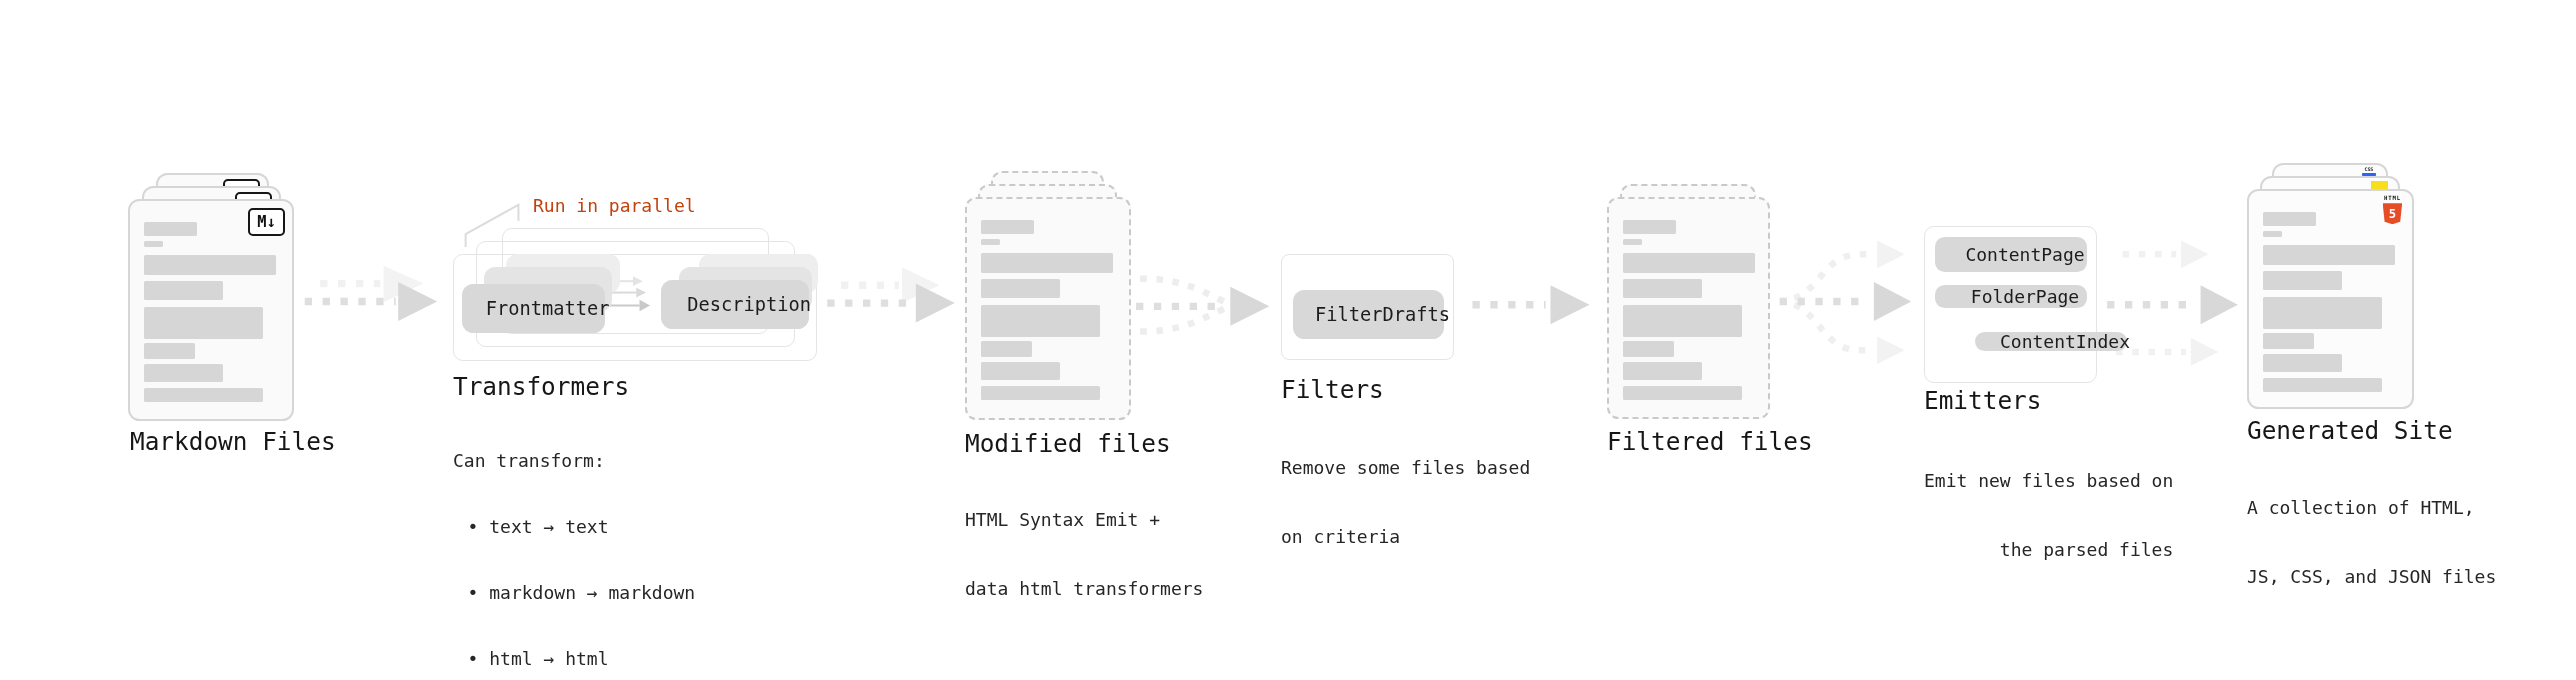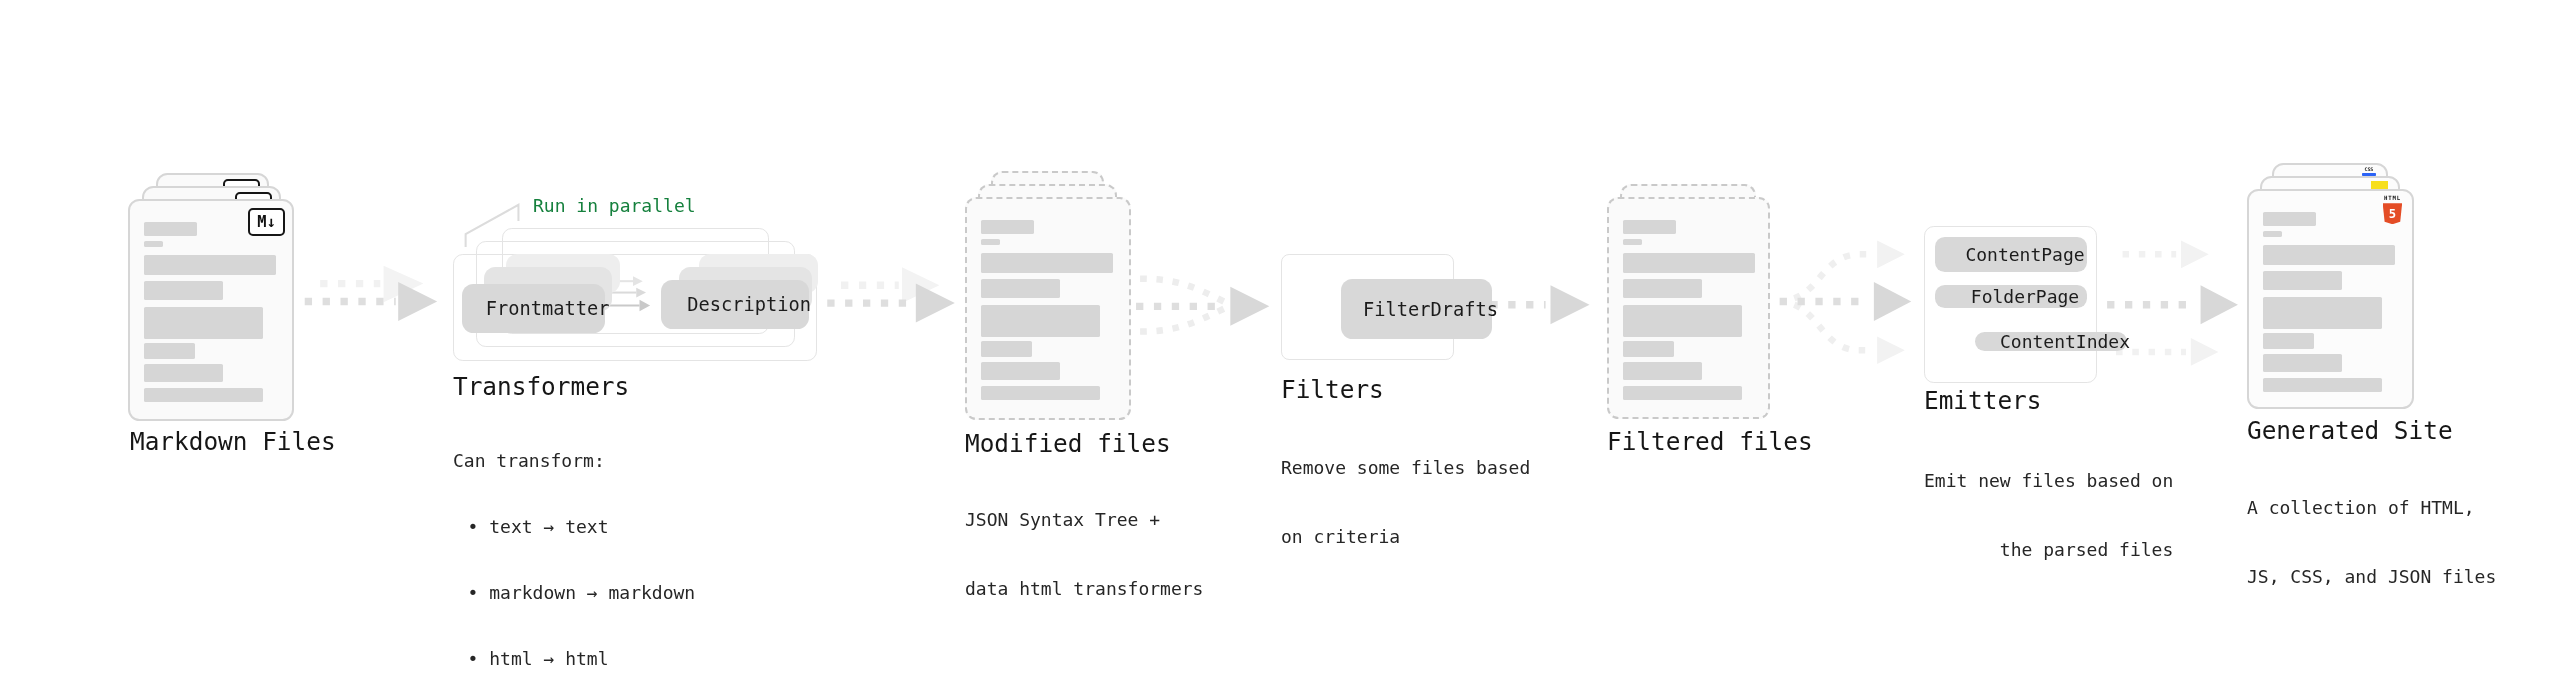--- a/index.html
+++ b/index.html
@@ -38,21 +38,21 @@
     justify-content:center;font-size:18.7px;color:#1c1c1c;box-sizing:border-box;padding-left:28px;}
   .pill.ghost1{background:#e4e4e4;}
   .pill.ghost2{background:#eeeeee;}
   .pill.small{font-size:18px;border-radius:9.8px;}
 
   
   .stage-title{position:absolute;font-size:24.4px;font-weight:500;color:#161616;white-space:pre;text-align:right;}
   .stage-desc{position:absolute;font-size:18px;line-height:23px;color:#262626;white-space:pre;}
   .desc-list{position:absolute;font-size:18px;line-height:22px;color:#262626;white-space:pre;}
   .desc-list .indent{padding-left:14.6px;}
-  .note-label{position:absolute;font-size:18px;color:#15803d;white-space:pre;}
+  .note-label{position:absolute;font-size:18px;color:#c2410c;white-space:pre;}
 </style>
 </head>
 <body>
 
 <div id="canvas">
 
   <svg class="overlay" width="2576" height="681" viewBox="0 0 3170 838">
 
     <g>
       <line x1="394" y1="349" x2="468" y2="349" stroke="#f1f1f1" stroke-width="9" stroke-dasharray="9 13"></line>
@@ -166,28 +166,28 @@
           <div class="bar" style="width: 132px; height: 20.3px; margin-top: 7.3px;"></div>
           <div class="bar" style="width: 79px; height: 19.5px; margin-top: 5.7px;"></div>
           <div class="bar" style="width: 119px; height: 32.5px; margin-top: 6.5px;"></div>
           <div class="bar" style="width: 51px; height: 15.4px; margin-top: 4.1px;"></div>
           <div class="bar" style="width: 79px; height: 18.7px; margin-top: 4.9px;"></div>
           <div class="bar" style="width: 119px; height: 14px; margin-top: 5.7px;"></div>
         </div>
     </div>
     <div class="stage-title" style="left:965px;top:429px;">Modified files</div>
     <div class="stage-desc" style="left:965px;top:462px;">
-      <div>JSON Syntax Tree +</div>
+      <div>HTML Syntax Emit +</div>
       <div>data html transformers</div>
     </div>
   </div>
 
   <div>
     <div class="frame white" style="left:1281px;top:254px;width:173px;height:106px;border-radius:8.1px;"></div>
-    <div class="pill" style="left:1293px;top:279px;width:151px;height:60px;margin-left:48px;">FilterDrafts</div>
+    <div class="pill" style="left:1293px;top:290px;width:151px;height:49px;">FilterDrafts</div>
     <div class="stage-title" style="left:1281px;top:375px;">Filters</div>
     <div class="stage-desc" style="left:1281px;top:410px;">
       <div>Remove some files based</div>
       <div>on criteria</div>
     </div>
   </div>
 
   <div>
     <div class="file-card dashed" style="left:1620px;top:184px;width:136px;height:222px;"></div>
     <div class="file-card dashed" style="left:1607px;top:197px;width:163px;height:222px;">

